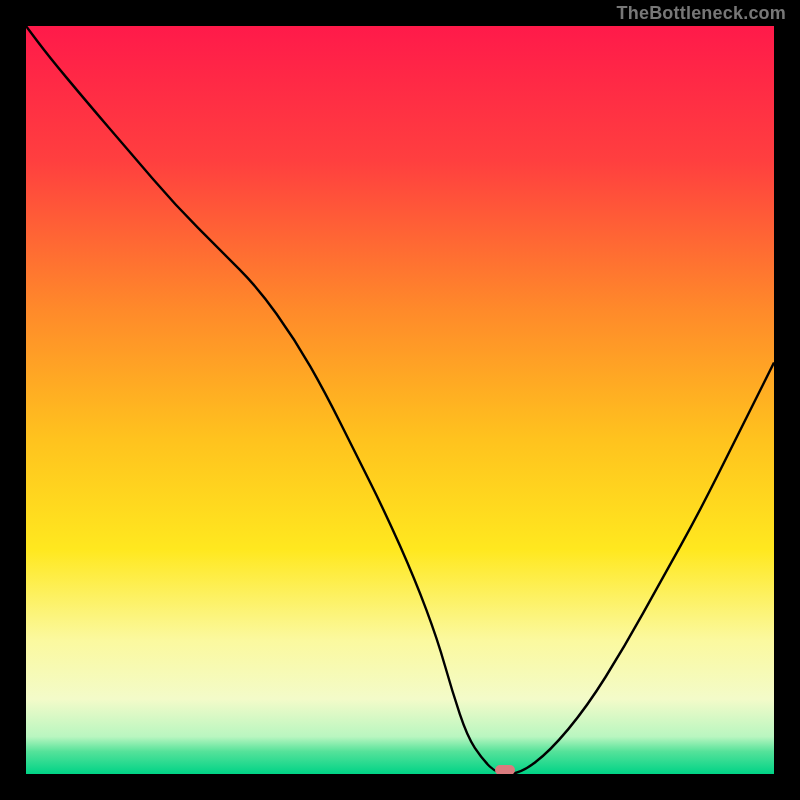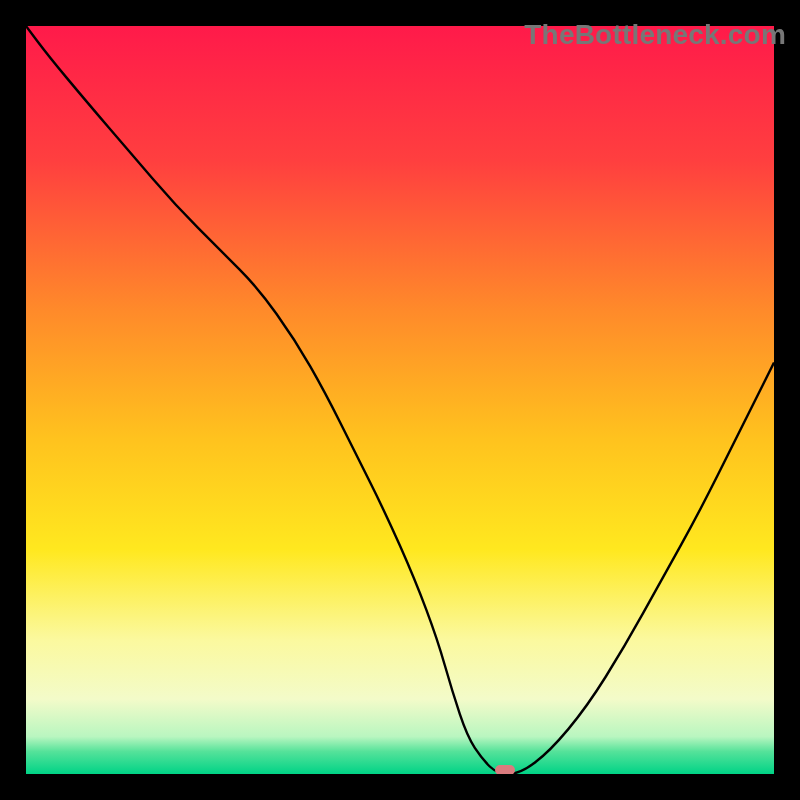--- a/index.html
+++ b/index.html
@@ -23,24 +23,24 @@
     height: 748px;
     overflow: hidden;
   }
   .plot-area svg {
     display: block;
     width: 748px;
     height: 748px;
   }
   .watermark {
     position: absolute;
-    top: 19px;
+    top: 3px;
     right: 14px;
     font-family: Arial, Helvetica, sans-serif;
-    font-size: 28px;
+    font-size: 18px;
     font-weight: 600;
     color: #777777;
     letter-spacing: 0.2px;
   }
   .marker {
     position: absolute;
     width: 20px;
     height: 10px;
     border-radius: 5px;
     transform: translate(-50%, -50%);

